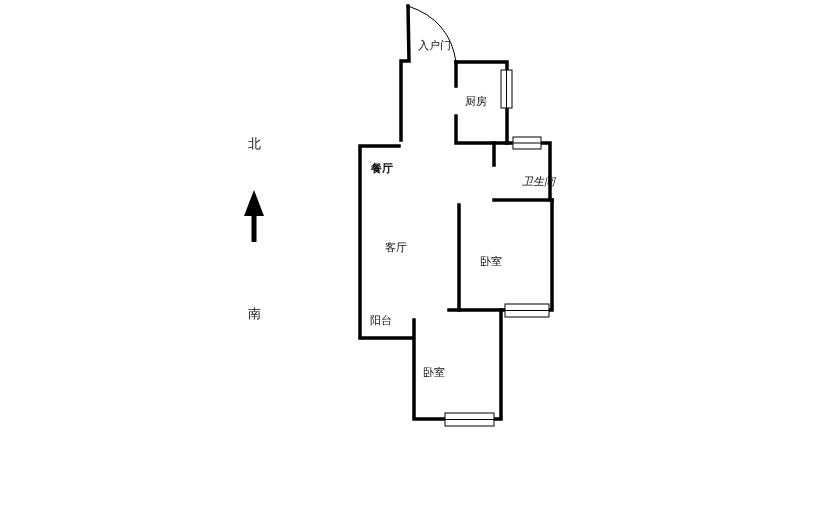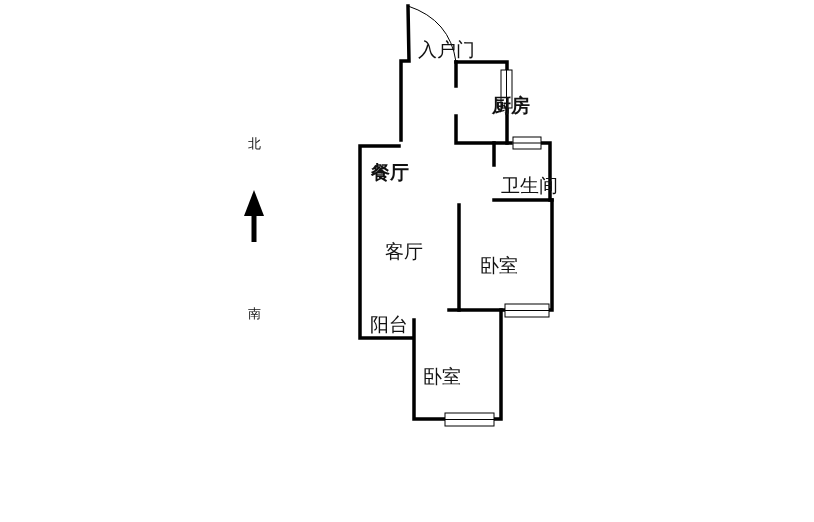--- a/index.html
+++ b/index.html
@@ -1,19 +1,19 @@
 <!DOCTYPE html>
 <html><head>
 <meta charset="utf-8">
 <style>
   html, body { margin: 0; padding: 0; background: #ffffff; }
   body { width: 814px; height: 522px; position: relative; overflow: hidden;
          font-family: "DejaVu Sans", sans-serif; }
   .plan { position: absolute; left: 0; top: 0; width: 814px; height: 522px; }
-  .label { position: absolute; font-size: 19px; color: #111; line-height: 1; white-space: nowrap; }
+  .label { position: absolute; font-size: 11px; color: #111; line-height: 1; white-space: nowrap; }
   .compass-label { position: absolute; font-size: 13px; color: #111; line-height: 1; }
 </style>
 </head>
 <body>
 
 <svg class="plan" width="814" height="522" viewBox="0 0 814 522">
   <g stroke="#000" stroke-width="3.5" fill="none" stroke-linecap="square">
 
     <path d="M408 6 L409 61 L401 61 L401 140"></path>
 
@@ -52,19 +52,19 @@
   <g>
     <polygon points="254,190 244,216 264,216" fill="#000"></polygon>
     <rect x="251.5" y="212" width="5" height="30" fill="#000"></rect>
   </g>
 </svg>
 
 <div class="compass-label" style="left:248px;top:137px;">北</div>
 <div class="compass-label" style="left:248px;top:307px;">南</div>
 
 <div class="label" style="left:418px;top:40px;">入户门</div>
-<div class="label" style="left:492px;top:96px;font-weight:bold;">厨房</div>
+<div class="label" style="left:465px;top:96px;">厨房</div>
 <div class="label" style="left:371px;top:163px;font-weight:bold;">餐厅</div>
-<div class="label" style="left:501px;top:176px;">卫生间</div>
+<div class="label" style="left:522px;top:176px;font-style:italic;">卫生间</div>
 <div class="label" style="left:385px;top:242px;">客厅</div>
 <div class="label" style="left:480px;top:256px;">卧室</div>
 <div class="label" style="left:370px;top:315px;text-align:right;">阳台</div>
 <div class="label" style="left:423px;top:367px;">卧室</div>
 
 </body></html>

